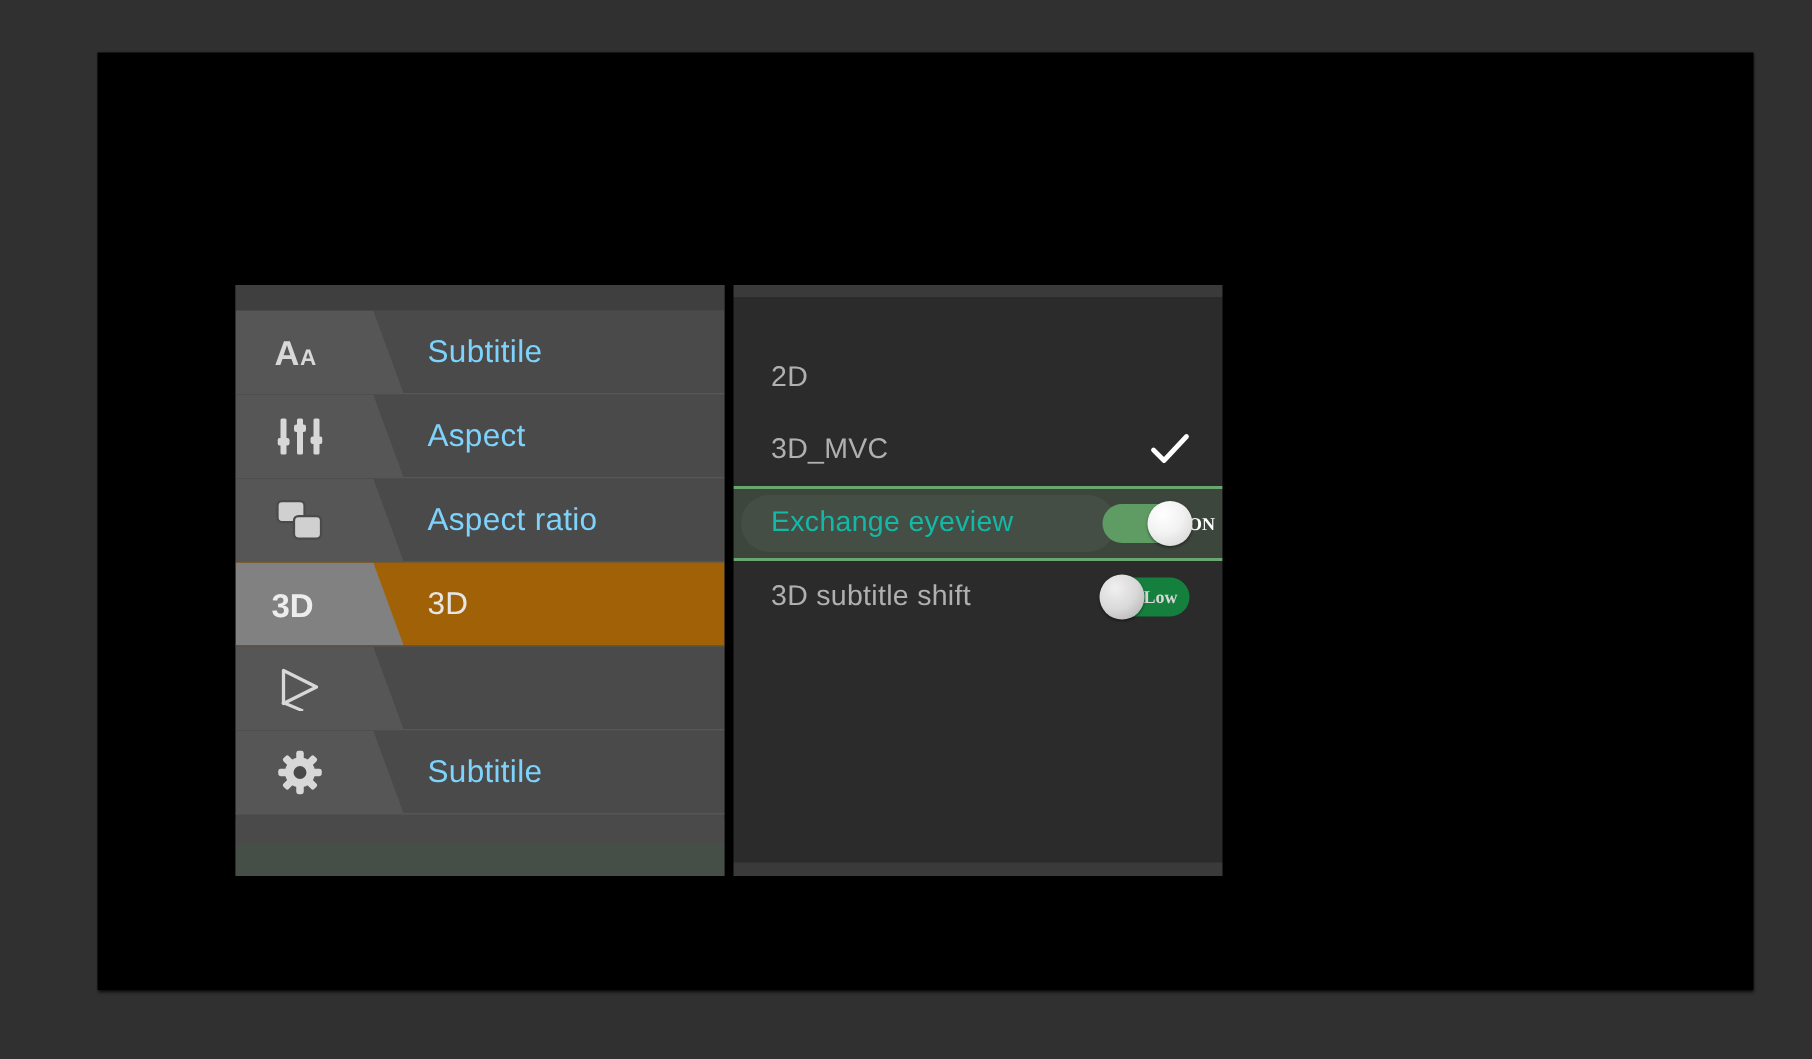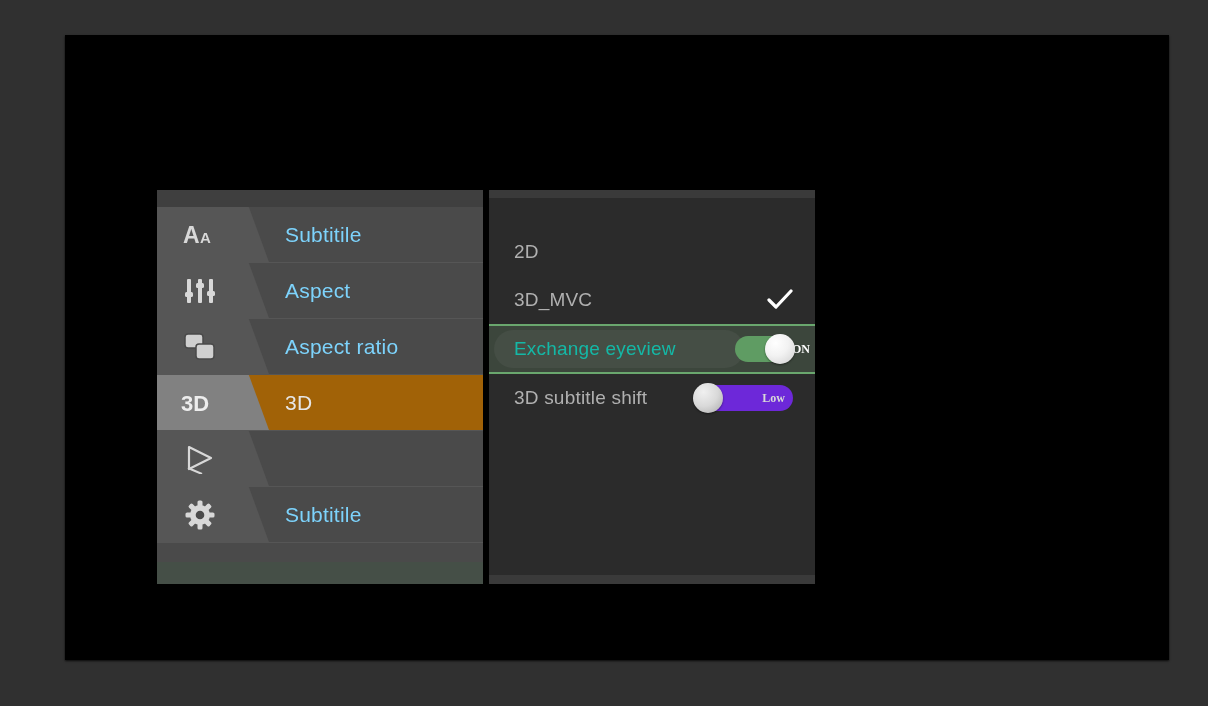--- a/index.html
+++ b/index.html
@@ -172,21 +172,21 @@
   .check-icon { display: block; }
 
   
   .toggle {
     position: relative;
     width: 58px; height: 26px;
     border-radius: 13px;
     display: block;
   }
   .toggle.on  { background: #5f9c63; }
-  .toggle.off { background: #6d28d9; padding-left: 40px; }
+  .toggle.off { background: #15803d; }
   .toggle-text {
     position: absolute;
     top: 0; height: 100%;
     display: flex; align-items: center;
     font-size: 12px;
     font-family: "Liberation Serif", serif;
     font-weight: bold;
     color: #ffffff;
   }
   .toggle.on .toggle-text  { left: 9px; margin-left: 48px; }

